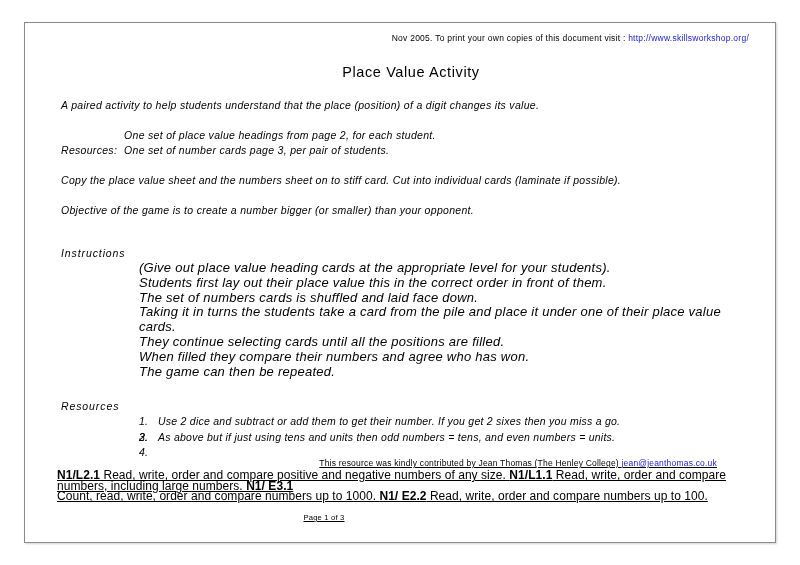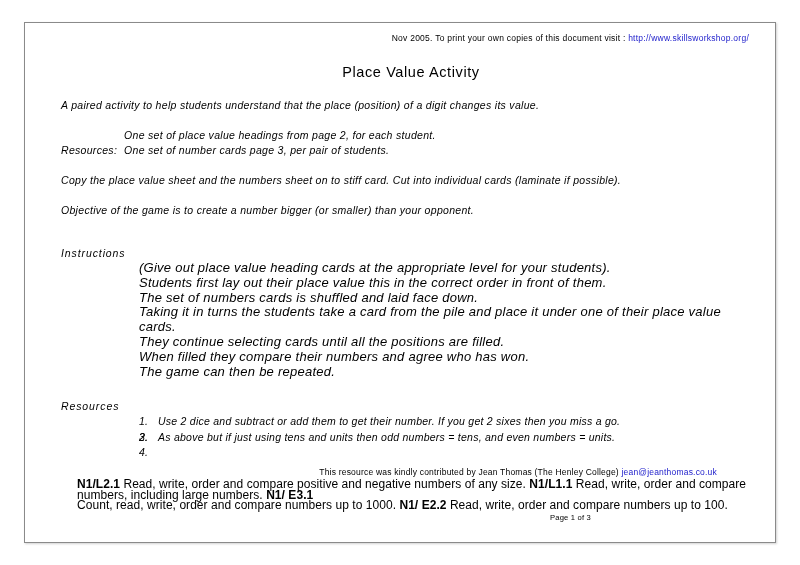--- a/index.html
+++ b/index.html
@@ -121,44 +121,45 @@
     left: 0;
     top: 0;
   }
 
   .spacer-sm { height: 13px; }
   .spacer-md { height: 20px; }
 
   
   .doc-footer {
     position: absolute;
-    left: 52px;
+    left: 32px;
     right: 14px;
     bottom: 19px;
+    text-decoration: underline;
   }
   .credit-line {
     text-align: right;
     font-size: 8.5px;
     line-height: 12px;
     letter-spacing: 0.2px;
     padding-right: 44px;
   }
   .standards {
     font-size: 12px;
     line-height: 10.6px;
     letter-spacing: 0.05px;
     margin-top: 1px;
   }
   .standards b { font-weight: bold; }
   .page-num {
-    text-align: right;
+    text-align: center;
     font-size: 7.6px;
     line-height: 11px;
     letter-spacing: 0.2px;
-    margin-top: 1px;
+    margin-top: 10px;
     padding-right: 170px;
   }
 </style>
 </head>
 <body>
 
 <div class="page-sheet">
   <div class="page-inner">
 
     <div class="doc-header">

